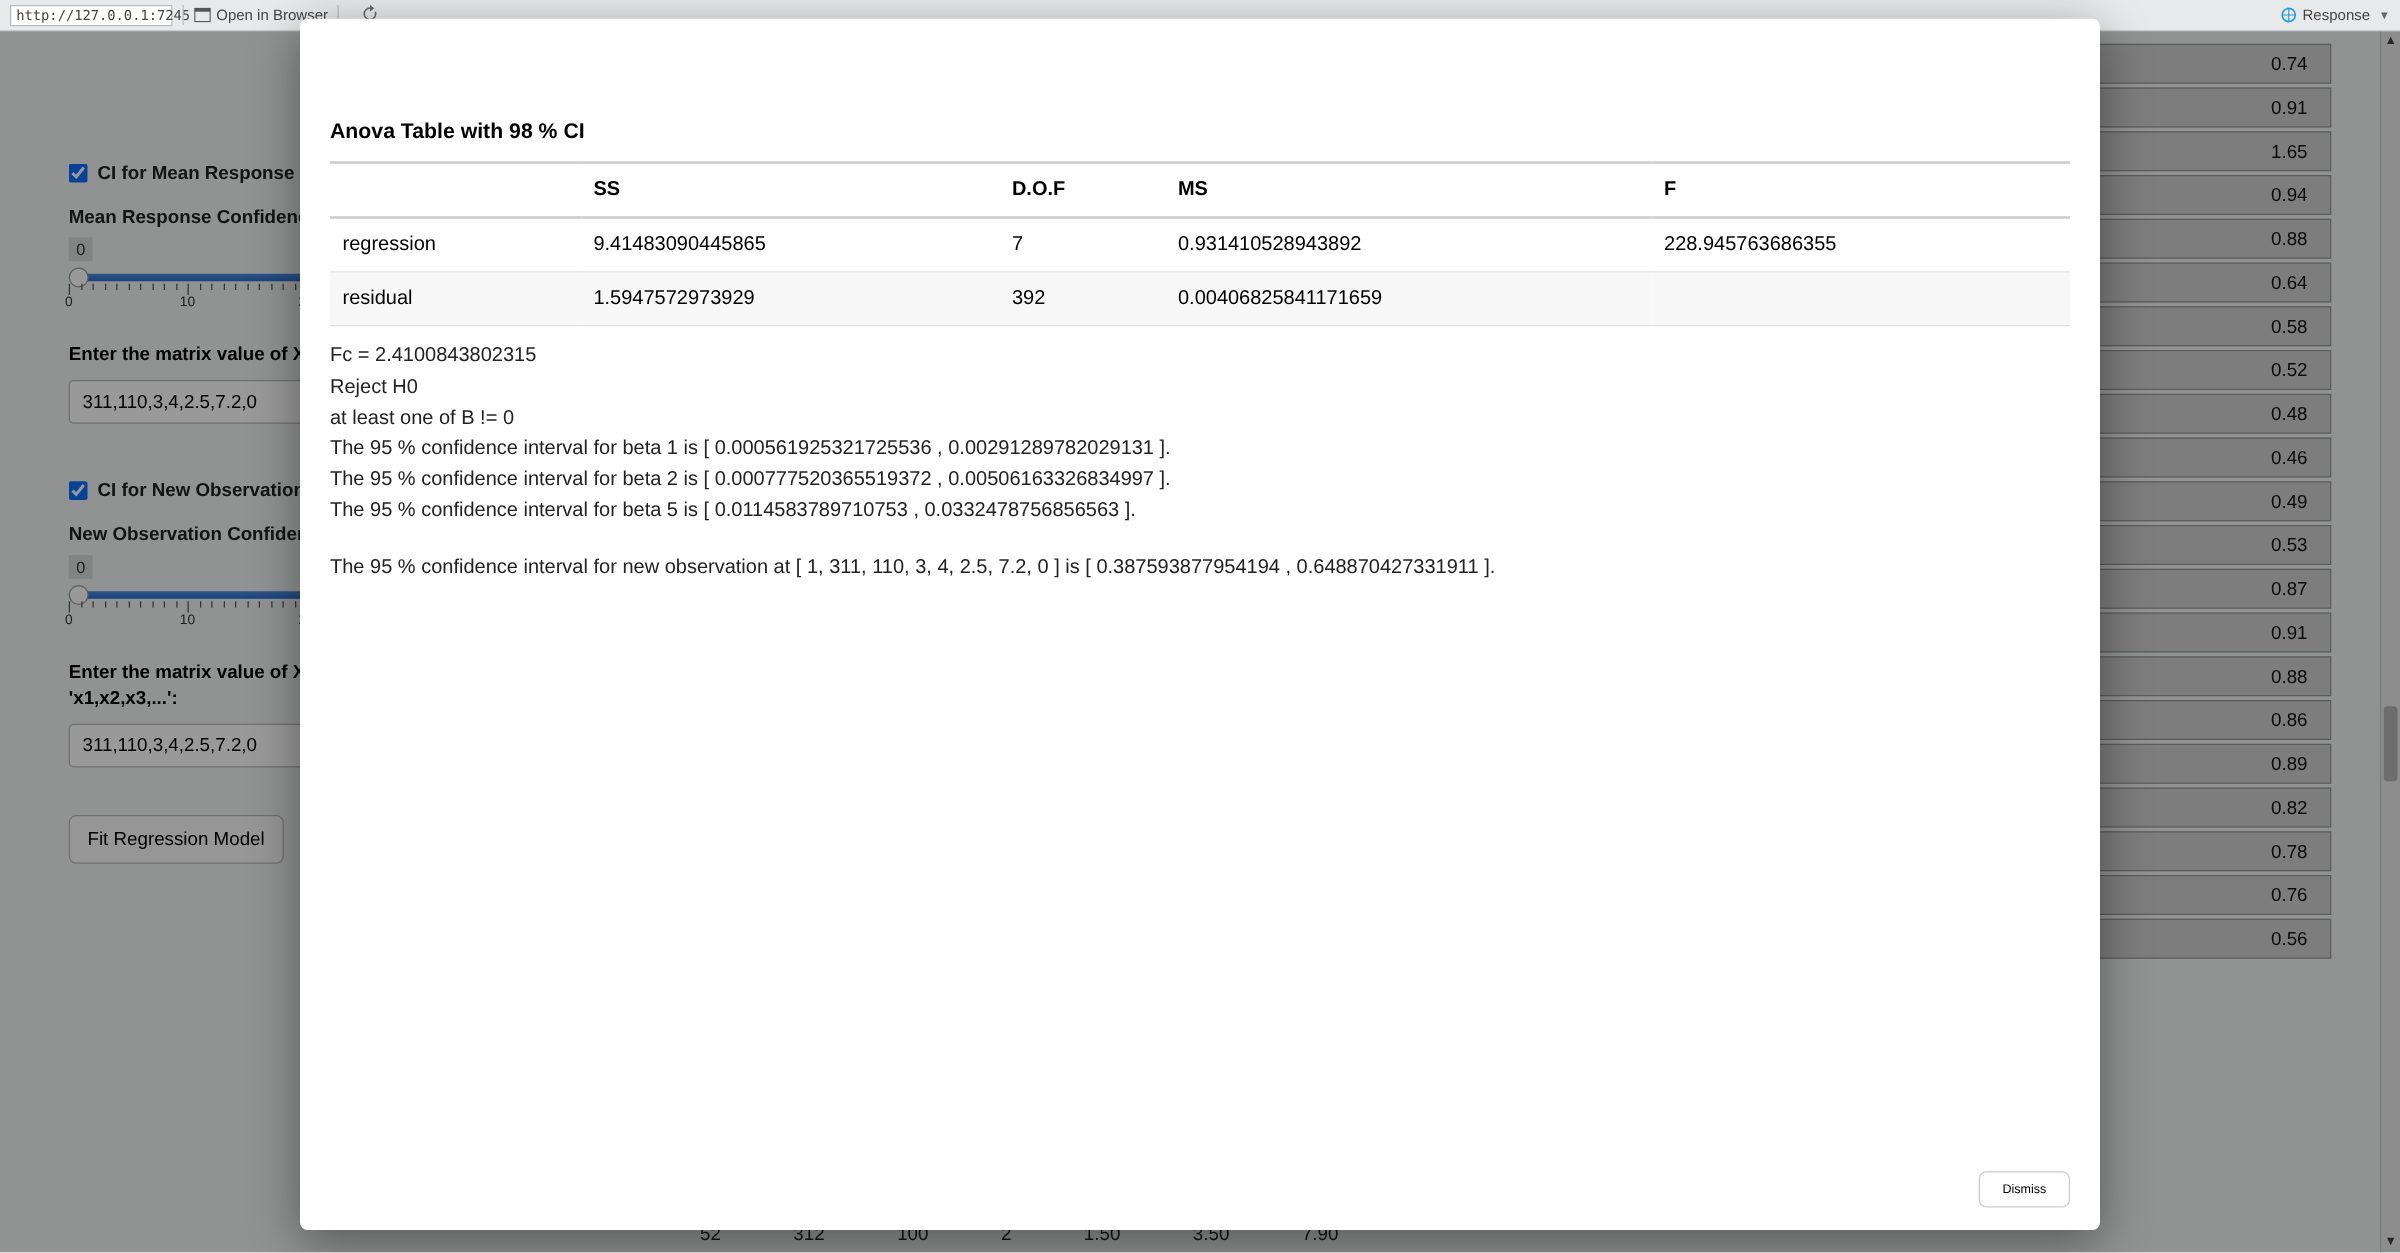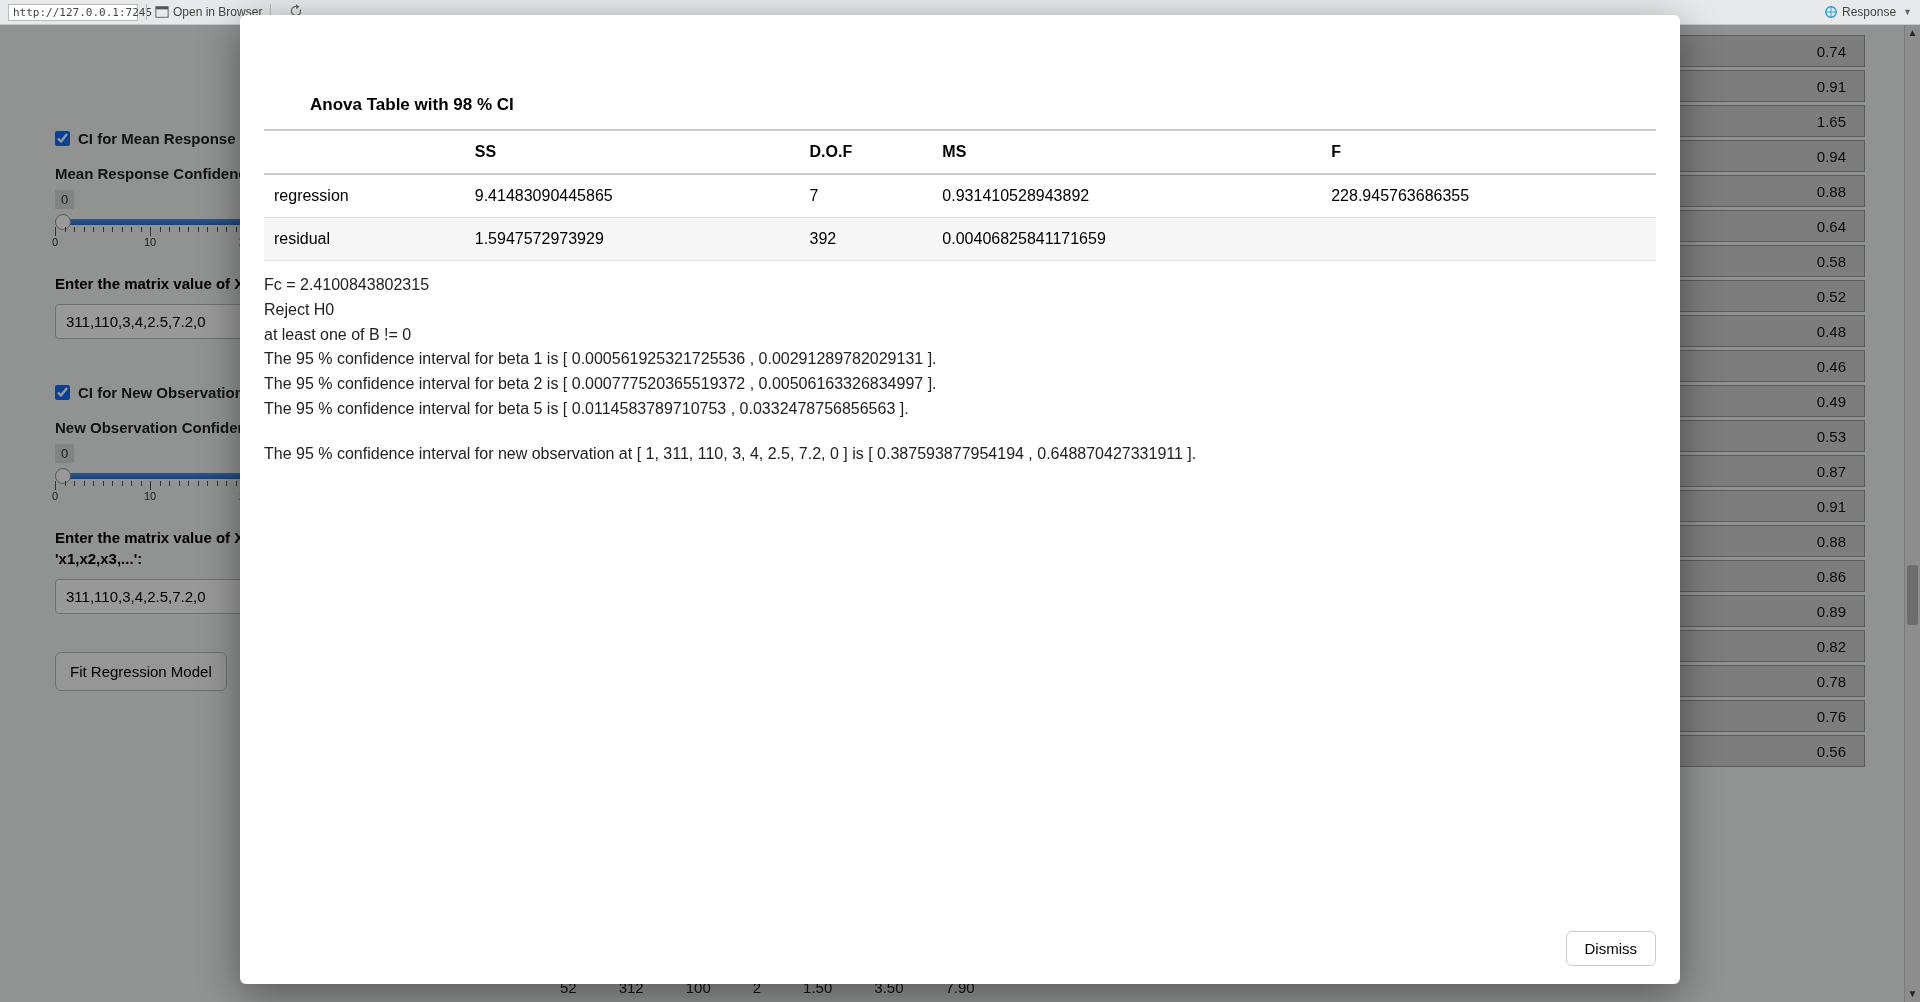--- a/index.html
+++ b/index.html
@@ -39,41 +39,41 @@
   .textinput { margin-top: 10px; width: 380px; padding: 8px 10px; font-size: 15px; border: 1px solid #bbb; border-radius: 4px; background: #fff; }
   .fitbtn { margin-top: 38px; padding: 10px 14px; font-size: 15px; border: 1px solid #bbb; border-radius: 6px; background: #fafafa; cursor: pointer; }
 
   
   .righttbl { position: absolute; right: 55px; top: 10px; width: 220px; }
   .righttbl .row { display: flex; border: 1px solid #9a9a9a; background: #d0d1d2; margin-bottom: 3px; height: 32px; align-items: center; }
   .righttbl .c1 { width: 70px; padding-left: 18px; font-size: 15px; color: #111; }
   .righttbl .c2 { flex: 1; text-align: right; padding-right: 18px; font-size: 15px; color: #111; }
 
   
-  .bottomnums { position: absolute; bottom: 6px; left: 560px; display: flex; gap: 42px; font-size: 15px; color: #222; }
+  .bottomnums { position: absolute; bottom: 6px; left: 560px; display: flex; gap: 58px; font-size: 15px; color: #222; }
 
   
   .scrollbar { position: absolute; top: 0; right: 0; bottom: 0; width: 16px; background: #ececec; border-left: 1px solid #ccc; z-index: 3; }
   .scrollbar .thumb { position: absolute; left: 2px; right: 2px; top: 540px; height: 60px; background: #b6b6b6; border-radius: 3px; }
   .scrollbar .up, .scrollbar .down { position: absolute; left: 0; right: 0; height: 16px; text-align: center; font-size: 10px; color: #444; line-height: 16px; }
   .scrollbar .up { top: 0; }
   .scrollbar .down { bottom: 0; }
 
   
   .modal { position: absolute; z-index: 10; left: 240px; right: 240px; top: -10px; bottom: 18px; background: #fff; border-radius: 6px; box-shadow: 0 10px 40px rgba(0,0,0,0.4); padding: 20px 24px 18px; display: flex; flex-direction: column; overflow: hidden; }
   .modal .numrow { display: flex; gap: 48px; font-size: 16px; color: #222; margin-top: -6px; margin-left: 14px; letter-spacing: 0.5px; }
-  .modal h3 { font-size: 17px; font-weight: bold; margin-top: 60px; margin-left: 46px; }
+  .modal h3 { font-size: 17px; font-weight: bold; margin-top: 60px; }
   .anova { width: 100%; border-collapse: collapse; margin-top: 14px; font-size: 16px; }
   .anova th { text-align: left; font-weight: bold; padding: 12px 10px; border-top: 2px solid #ccc; border-bottom: 2px solid #ccc; }
   .anova td { padding: 12px 10px; border-bottom: 1px solid #e2e2e2; }
   .anova tr:nth-child(even) td { background: #f7f7f7; }
   .stmt { font-size: 16px; line-height: 1.55; color: #222; margin-top: 12px; }
   .stmt p { margin-top: 0; }
   .modal .footer { margin-top: auto; display: flex; justify-content: flex-end; }
-  .dismiss { padding: 8px 18px; font-size: 15px; border: 1px solid #ccc; border-radius: 6px; background: #fff; cursor: pointer; }
+  .dismiss { padding: 8px 18px; font-size: 10px; border: 1px solid #ccc; border-radius: 6px; background: #fff; cursor: pointer; }
 </style>
 </head>
 <body>
 
 <div class="topbar">
   <div class="url">http://127.0.0.1:7245</div>
   <div class="sep"></div>
   <div class="openbtn">
     <svg viewBox="0 0 16 16">
         <rect x="1" y="2" width="14" height="12" fill="none" stroke="#555"></rect>

